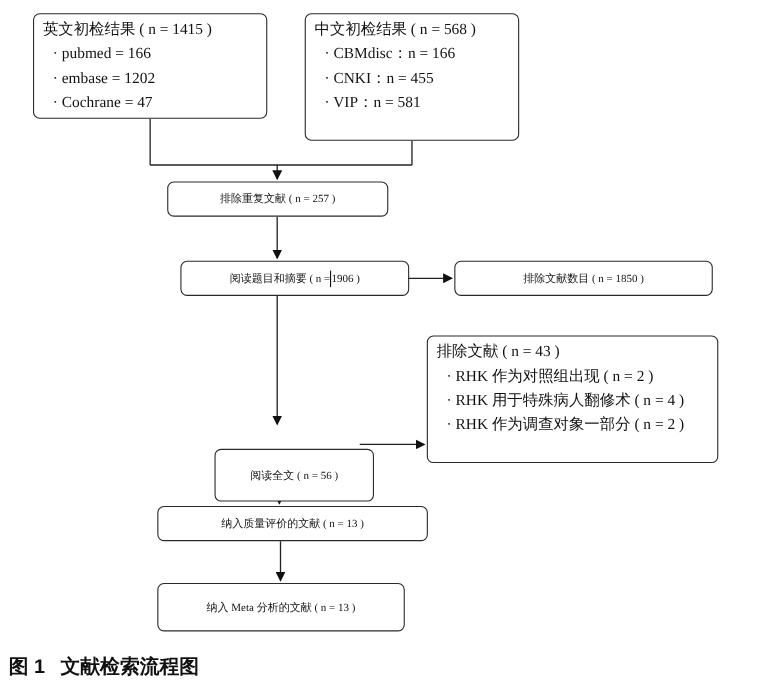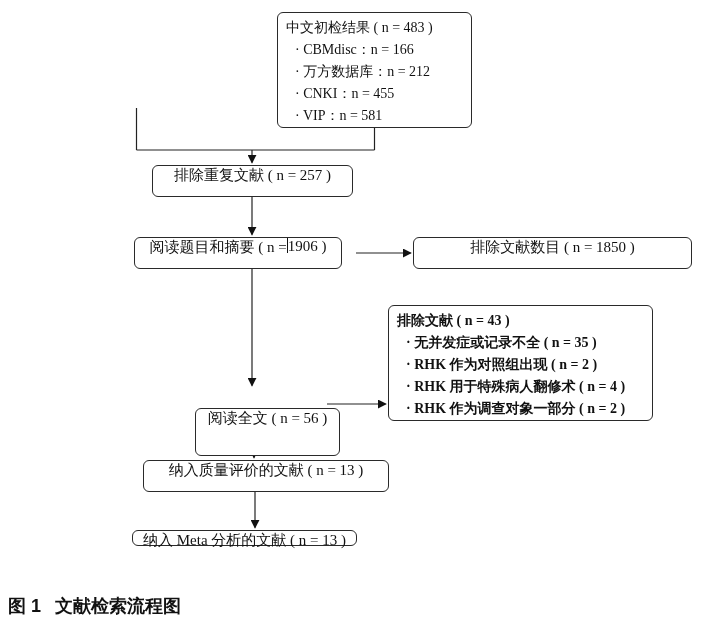--- a/index.html
+++ b/index.html
@@ -15,23 +15,24 @@
   }
   .box {
     position: absolute;
     border: 1px solid #2a2a2a;
     border-radius: 6px;
     background: #ffffff;
     font-size: 14px;
   }
   .box--center {
     display: flex;
+    align-items: center;
     justify-content: center;
     white-space: nowrap;
-    font-size: 15px;
+    font-size: 10px;
   }
   .box--list {
     padding: 4px 8px;
     line-height: 22px;
   }
   .box-title { white-space: nowrap; }
   .box-item { padding-left: 9px; white-space: nowrap; }
   svg.connectors {
     position: absolute;
     left: 0; top: 0;
@@ -78,60 +79,64 @@
     <path d="M136.5 150 H374.5" stroke="#222" stroke-width="1.2" fill="none"></path>
     <path d="M252 150 V162.5" stroke="#222" stroke-width="1.2" fill="none" marker-end="url(#arrow)"></path>
     <path d="M252 197 V234.5" stroke="#222" stroke-width="1.2" fill="none" marker-end="url(#arrow)"></path>
     <path d="M356 253 H410.5" stroke="#222" stroke-width="1.2" fill="none" marker-end="url(#arrow)"></path>
     <path d="M252 269 V385.5" stroke="#222" stroke-width="1.2" fill="none" marker-end="url(#arrow)"></path>
     <path d="M327 404 H385.5" stroke="#222" stroke-width="1.2" fill="none" marker-end="url(#arrow)"></path>
     <path d="M254 420 V457.5" stroke="#222" stroke-width="1.2" fill="none" marker-end="url(#arrow)"></path>
     <path d="M255 492 V527.5" stroke="#222" stroke-width="1.2" fill="none" marker-end="url(#arrow)"></path>
   </svg>
 
+  <div class="box box--list" style="left:30px; top:12px; width:213px; height:96px;">
+    <div class="box-title">英文初检结果 ( n = 1415 )</div>
+    <div class="box-item">· pubmed = 166</div>
+    <div class="box-item">· embase = 1202</div>
+    <div class="box-item">· Cochrane = 47</div>
+  </div>
 
   <div class="box box--list" style="left:277px; top:12px; width:195px; height:116px;">
-    <div class="box-title">中文初检结果 ( n = 483 )</div>
+    <div class="box-title">中文初检结果 ( n = 568 )</div>
     <div class="box-item">· CBMdisc：n = 166</div>
-    <div class="box-item">· 万方数据库：n = 212</div>
     <div class="box-item">· CNKI：n = 455</div>
     <div class="box-item">· VIP：n = 581</div>
   </div>
 
   <div class="box box--center" style="left:152px; top:165px; width:201px; height:32px;">
     <span>排除重复文献 ( n = 257 )</span>
   </div>
 
-  <div class="box box--center" style="left:134px; top:237px; width:208px; height:32px;">
+  <div class="box box--center" style="left:164px; top:237px; width:208px; height:32px;">
     <span>阅读题目和摘要 ( n =</span>
     <span class="cursor"></span>
     <span>1906 )</span>
   </div>
 
-  <div class="box box--center" style="left:413px; top:237px; width:279px; height:32px;">
+  <div class="box box--center" style="left:413px; top:237px; width:235px; height:32px;">
     <span>排除文献数目 ( n = 1850 )</span>
   </div>
 
-  <div class="box box--list" style="left:388px; top:305px; width:265px; height:116px;font-weight:bold;">
+  <div class="box box--list" style="left:388px; top:305px; width:265px; height:116px;">
     <div class="box-title">排除文献 ( n = 43 )</div>
-    <div class="box-item">· 无并发症或记录不全 ( n = 35 )</div>
     <div class="box-item">· RHK 作为对照组出现 ( n = 2 )</div>
     <div class="box-item">· RHK 用于特殊病人翻修术 ( n = 4 )</div>
     <div class="box-item">· RHK 作为调查对象一部分 ( n = 2 )</div>
   </div>
 
   <div class="box box--center" style="left:182px; top:408px; width:145px; height:48px;margin-left:13px;">
     <span>阅读全文 ( n = 56 )</span>
   </div>
 
   <div class="box box--center" style="left:143px; top:460px; width:246px; height:32px;">
     <span>纳入质量评价的文献 ( n = 13 )</span>
   </div>
 
-  <div class="box box--center" style="left:132px; top:530px; width:225px; height:16px;">
+  <div class="box box--center" style="left:143px; top:530px; width:225px; height:44px;">
     <span>纳入 Meta 分析的文献 ( n = 13 )</span>
   </div>
 
   <div class="caption">
     <span class="caption-label">图 1</span><span class="caption-text">文献检索流程图</span>
   </div>
 
 </div>
 
 </body></html>

